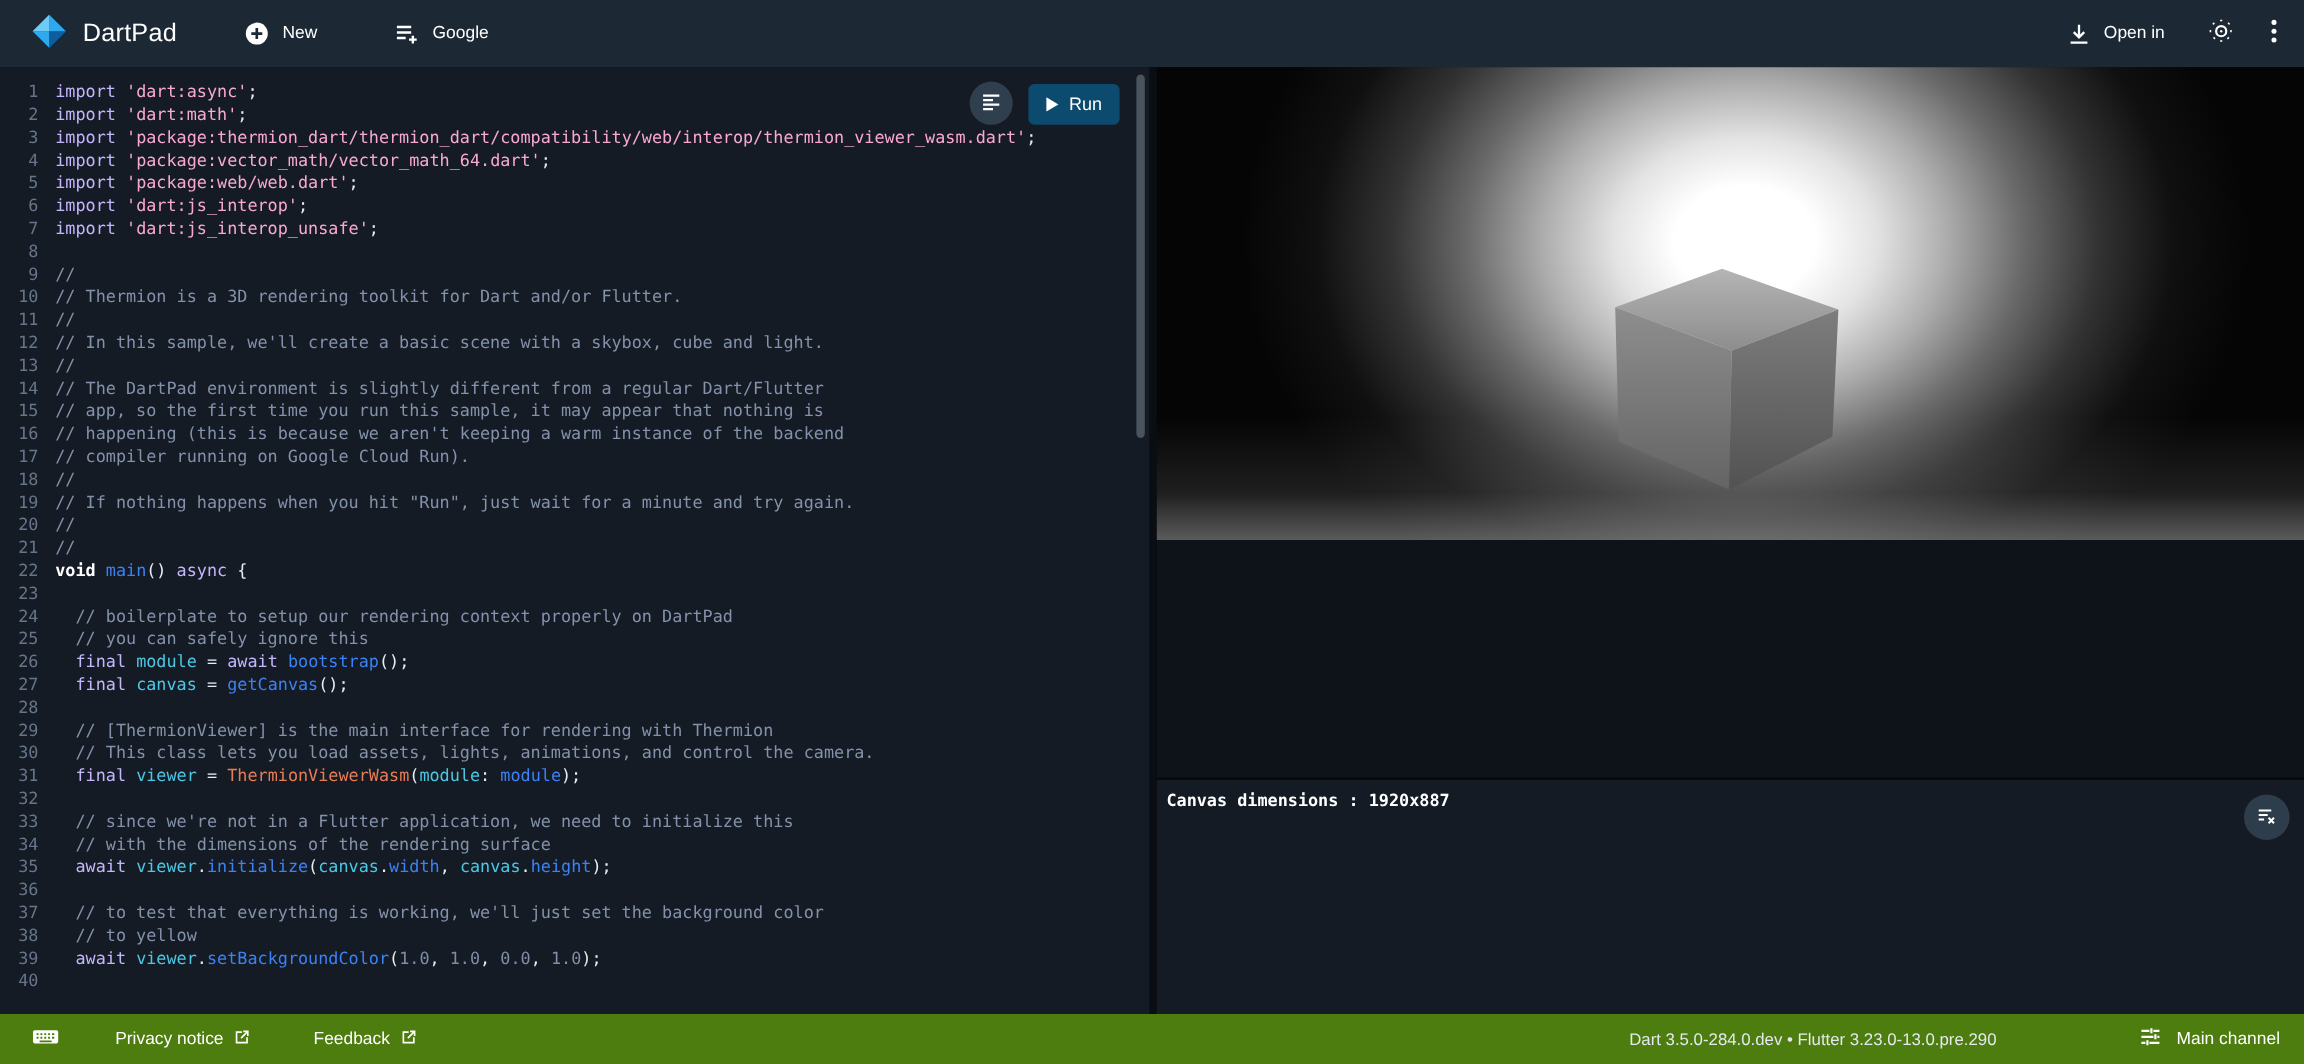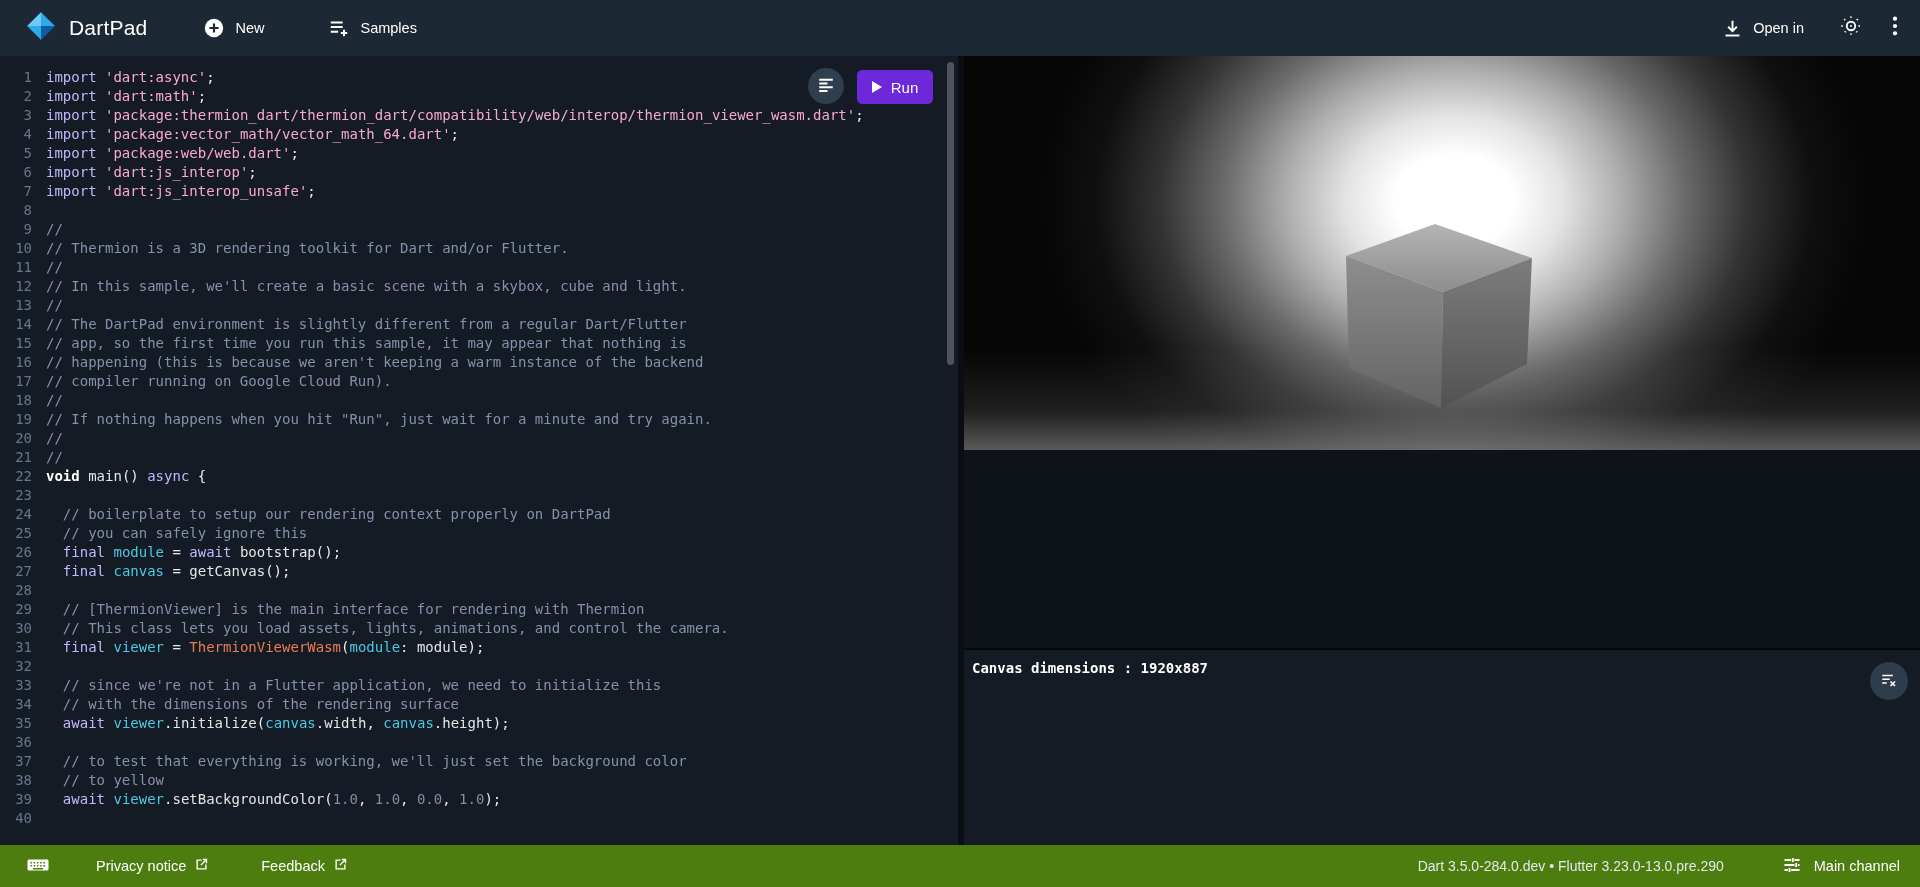--- a/index.html
+++ b/index.html
@@ -30,30 +30,30 @@
   .right-pane { position:absolute; top:0; bottom:0; left:964px; width:956px; display:flex; flex-direction:column;font-weight:bold; }
 
   
   .lines { padding-top:12px; font-family:"DejaVu Sans Mono", monospace; font-size:14px; line-height:19px; white-space:pre; }
   .cl { display:flex; height:19px; }
   .ln { width:32px; text-align:right; color:#67758a; flex:0 0 32px; margin-right:14px; user-select:none; }
   .tk-k { color:#c4b5fd;text-align:right; }
   .tk-s { color:#f9a8d4; }
   .tk-c { color:#8491ab; }
   .tk-v { color:#4cc8e4; }
-  .tk-f { color:#e5e5e5; }
+  .tk-f { color:#3b82f6; }
   .tk-t { color:#e87d55; }
   .tk-n { color:#7f8da6; }
   .tk-p { color:#e8ecf1; }
   .tk-d { color:#ffffff; font-weight:bold; }
 
   .format-btn { position:absolute; top:12px; right:114px; width:36px; height:36px; border-radius:50%;
     background:#303f4e; border:none; display:flex; align-items:center; justify-content:center; cursor:pointer; }
   .run-btn { position:absolute; top:14px; right:25px; width:76px; height:34px; border-radius:5px;
-    background:#6d28d9; border:none; display:flex; align-items:center; justify-content:center; gap:9px;
+    background:#0c4a6e; border:none; display:flex; align-items:center; justify-content:center; gap:9px;
     color:#fff; font-family:"Liberation Sans", sans-serif; font-size:15px; font-weight:500; cursor:pointer; }
   .play-tri { width:0; height:0; border-left:10px solid #fff; border-top:6px solid transparent; border-bottom:6px solid transparent; }
   .ed-scrollbar { position:absolute; top:6px; right:4px; width:7px; height:303px; border-radius:4px; background:#4a545f; cursor:grab; }
 
   
   .render-canvas { height:394px; position:relative; background:
       linear-gradient(to top, rgba(175,175,175,.5) 0%, rgba(120,120,120,.22) 10%, rgba(0,0,0,0) 26%),
       radial-gradient(ellipse 420px 330px at 490px 145px,
         #ffffff 0%, #ffffff 14%, #e3e3e3 26%, #adadad 40%, #6a6a6a 55%, #333333 70%, #101010 85%, #050505 100%);
     overflow:hidden; }
@@ -65,21 +65,21 @@
   .clear-console-btn { position:absolute; top:12px; right:12px; width:38px; height:38px; border-radius:50%;
     background:#2e3d4b; border:none; display:flex; align-items:center; justify-content:center; cursor:pointer; }
 
   
   .footer { position:absolute; bottom:0; left:0; right:0; height:42px; background:#4d7c0f;
     display:flex; align-items:center; color:#fff; padding:0 20px 0 26px; }
   .fbtn { display:flex; align-items:center; gap:8px; font-size:14.5px; font-weight:500; cursor:pointer; }
   .kbd-btn { margin-right:46px; }
   .privacy-btn { margin-right:52px; }
   .footer-spacer { flex:1; }
-  .version-text { font-size:14px; color:#e4e9ee; font-weight:400; margin-right:58px; }
+  .version-text { font-size:14px; color:#e4e9ee; font-weight:400; margin-right:118px; }
   .channel-btn { gap:12px; }
 </style>
 </head>
 <body>
 
 <div class="app">
 
   <div class="header">
     <div class="logo-wrap">
       <span>
@@ -104,21 +104,21 @@
       <span>New</span>
     </div>
 
     <div class="hbtn samples-btn">
       <span>
         <svg width="22" height="22" viewBox="0 0 24 24" fill="none" stroke="#fff" stroke-width="2.2">
           <path d="M3 6h13M3 11h13M3 16h8"></path>
           <path d="M17.5 14v7M14 17.5h7"></path>
         </svg>
       </span>
-      <span>Samples</span>
+      <span>Google</span>
     </div>
 
     <div class="header-spacer"></div>
 
     <div class="hbtn openin-btn">
       <span>
         <svg width="21" height="21" viewBox="0 0 24 24" fill="none" stroke="#fff" stroke-width="2.2">
           <path d="M12 3v11M7 10l5 5 5-5"></path>
           <path d="M4 20h16"></path>
         </svg>

